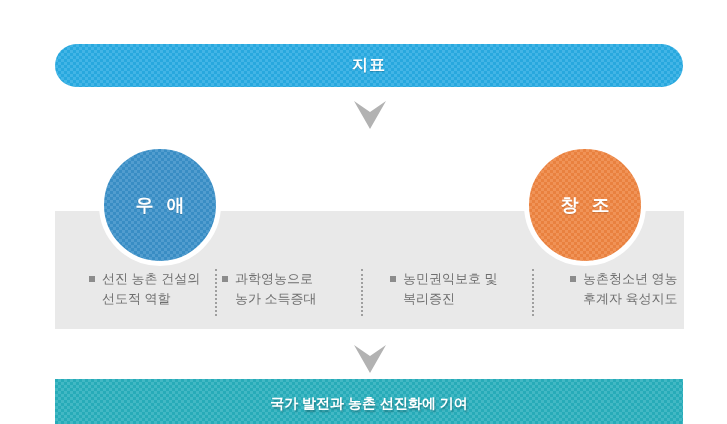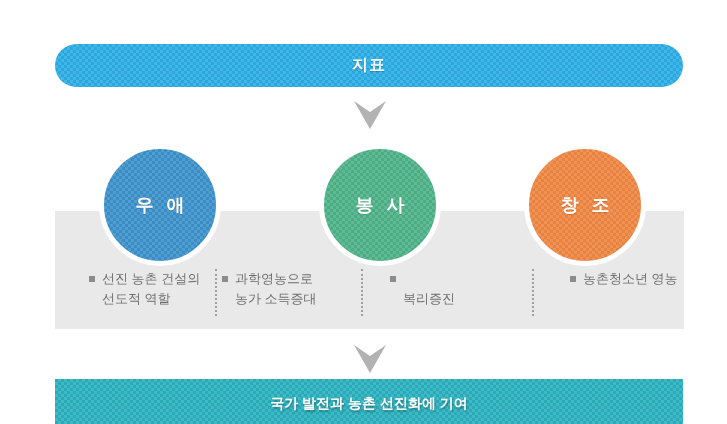--- a/index.html
+++ b/index.html
@@ -119,23 +119,20 @@
 
   <svg class="arrow arrow-1" viewBox="0 0 32 28" aria-hidden="true">
     <polygon points="0,0 16,11 32,0 16,28" fill="#b2b2b2"></polygon>
   </svg>
 
   <div class="band" style="background-color: rgb(233, 233, 233);"></div>
 
   <div class="circle circle-1 checker" style="background-color: rgb(58, 144, 200);">
     <span class="circle-label">우 애</span>
   </div>
-  <div class="circle circle-2 checker" style="background-color: rgb(76, 176, 134);">
-    <span class="circle-label">봉 사</span>
-  </div>
   <div class="circle circle-3 checker" style="background-color: rgb(238, 132, 64);">
     <span class="circle-label">창 조</span>
   </div>
 
   <div class="item item-1">
     <span class="bullet"></span>
     <span class="item-text">
       <span>선진 농촌 건설의</span><br>
       <span>선도적 역할</span>
     </span>
@@ -143,28 +140,29 @@
   <div class="item item-2">
     <span class="bullet"></span>
     <span class="item-text">
       <span>과학영농으로</span><br>
       <span>농가 소득증대</span>
     </span>
   </div>
   <div class="item item-3">
     <span class="bullet"></span>
     <span class="item-text">
-      <br>
+      <span>농민권익보호 및</span><br>
       <span>복리증진</span>
     </span>
   </div>
   <div class="item item-4">
     <span class="bullet"></span>
     <span class="item-text">
       <span>농촌청소년 영농</span><br>
+      <span>후계자 육성지도</span>
     </span>
   </div>
 
   <div class="divider divider-1"></div>
   <div class="divider divider-2"></div>
   <div class="divider divider-3"></div>
 
   <svg class="arrow arrow-2" viewBox="0 0 32 28" aria-hidden="true">
     <polygon points="0,0 16,11 32,0 16,28" fill="#b2b2b2"></polygon>
   </svg>

